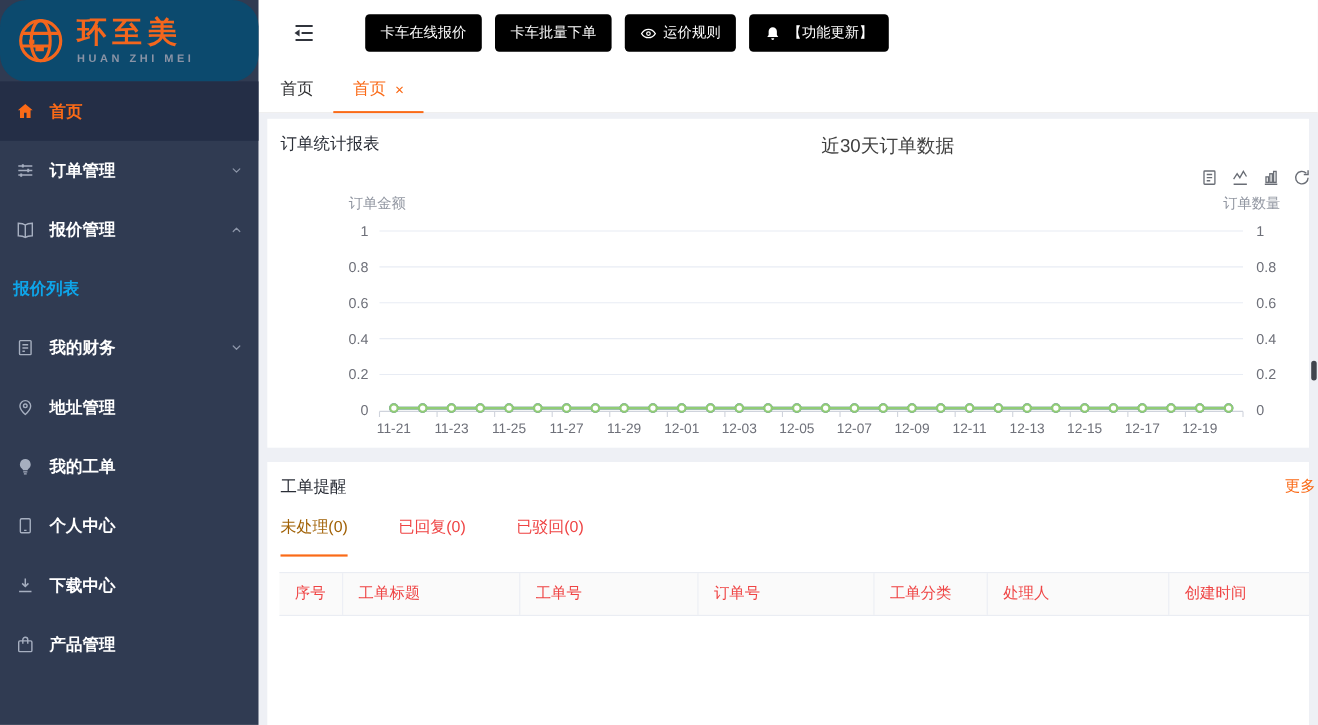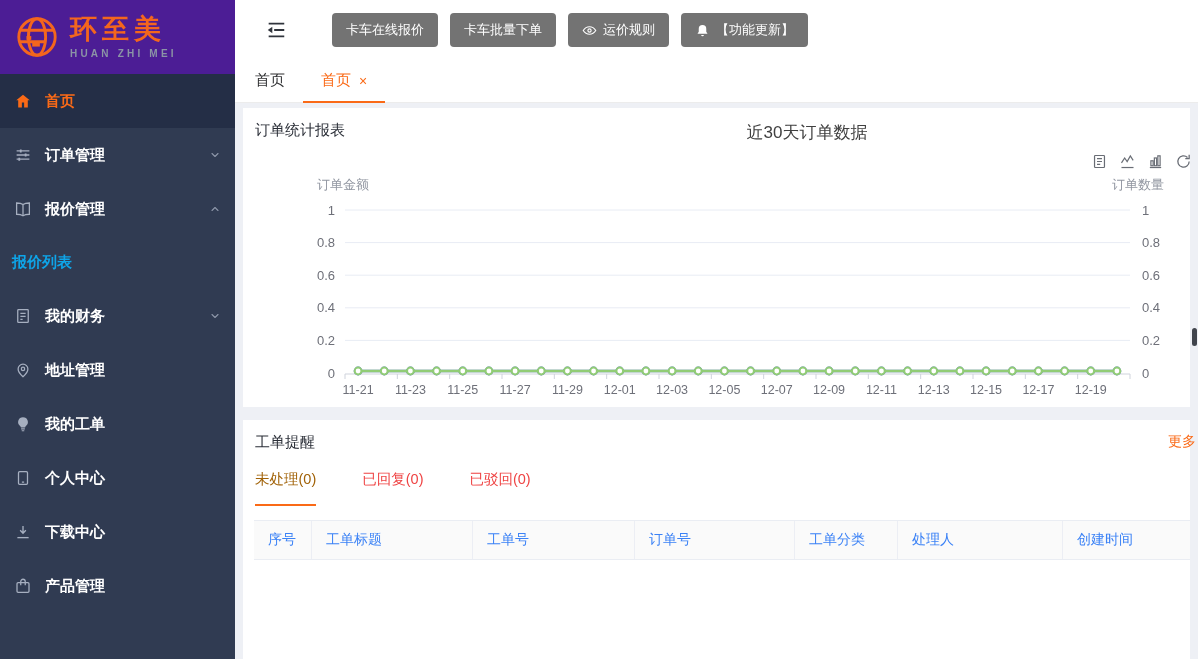--- a/index.html
+++ b/index.html
@@ -6,40 +6,40 @@
   html,body { margin:0; padding:0; }
   body {
     width:1198px; height:659px; overflow:hidden;
     font-family:"Liberation Sans","DejaVu Sans",sans-serif;
     background:#eef0f5; color:#303133;
   }
   .app { position:relative; width:1198px; height:659px; }
 
   
   .sidebar { position:absolute; left:0; top:0; width:235px; height:659px; background:#303b52; z-index:5; }
-  .logo { height:74px; background:#4c1d95; display:flex; align-items:center; padding-left:14px; gap:10px; cursor:pointer; }
+  .logo { height:74px; background:#0c4a6e; display:flex; align-items:center; padding-left:14px; gap:10px; cursor:pointer;border-radius:24px; }
   .logo .icn svg { width:46px; height:46px; display:block; }
   .logo-cn { color:#f4661d; font-size:27px; font-weight:bold; letter-spacing:5px; line-height:1; white-space:nowrap; }
   .logo-en { color:#8b94a6; font-size:10px; font-weight:bold; letter-spacing:3.2px; margin-top:5px; white-space:nowrap; }
   .mi { height:54px; display:flex; align-items:center; padding:0 14px; color:#ffffff; font-size:15px; font-weight:600; cursor:pointer; position:relative; }
   .mi .icn { color:#a6afc0; margin-right:13px; display:flex; }
   .mi .icn svg { width:18px; height:18px; }
   .mi.active { background:#242e46; color:#fa6a17; }
   .mi.active .icn { color:#fa6a17; }
   .mi .chev { position:absolute; right:14px; color:#8d96a9; display:flex; }
   .chev svg { width:12px; height:12px; }
   .mi-sub { height:53px; display:flex; align-items:center; padding-left:12px; color:#0ea5e9; font-size:15px; font-weight:600; cursor:pointer; }
 
   
   .main { position:absolute; left:235px; top:0; right:0; bottom:0; }
   .topbar { height:60px; background:#fff; display:flex; align-items:center; padding-left:30px; }
   .collapse { color:#30343c; display:flex; cursor:pointer; }
   .collapse svg { width:22px; height:22px; }
   .btns { display:flex; gap:12px; margin-left:45px; }
-  .btn { background:#737373; color:#fff; font-size:13px; border:none; border-radius:4px; padding:8px 14px; display:flex; align-items:center; gap:6px; cursor:pointer; font-family:inherit; white-space:nowrap; }
+  .btn { background:#000000; color:#fff; font-size:13px; border:none; border-radius:4px; padding:8px 14px; display:flex; align-items:center; gap:6px; cursor:pointer; font-family:inherit; white-space:nowrap; }
   .btn .icn { display:flex; }
   .btn .icn svg { width:15px; height:15px; }
 
   .tabbar { height:43px; background:#fff; display:flex; align-items:stretch; padding-left:2px; border-bottom:1px solid #ececec; }
   .tab { display:flex; align-items:center; gap:8px; padding:0 18px; font-size:15px; color:#303133; cursor:pointer; border-bottom:2px solid transparent; margin-bottom:-1px; }
   .tab.active { color:#fa6a17; border-bottom-color:#fa6a17; }
   .tab .x { color:#fa6a17; font-size:14px; line-height:1; }
 
   .content { position:absolute; top:103px; left:0; right:0; bottom:0; background:#eef0f5; padding:5px 8px 0 8px; overflow:hidden; }
   .panel { background:#fff; position:relative;padding-left:10px; }
@@ -52,21 +52,21 @@
   #chart { position:absolute; left:0; top:0; width:947px; height:299px; }
   #chart text { font-family:"Liberation Sans","DejaVu Sans",sans-serif; }
 
   .ticket-panel { height:330px; }
   .more { position:absolute; right:-6px; top:13px; color:#fa6a17; font-size:14px; cursor:pointer; }
   .ticket-tabs { position:absolute; top:50px; left:12px; display:flex; }
   .ttab { margin-right:46px; font-size:14.5px; color:#ef4444; padding-bottom:15px; border-bottom:2px solid transparent; cursor:pointer; }
   .ttab.active { color:#a16207; border-bottom-color:#fa6a17; }
   .table { position:absolute; top:100px; left:11px; right:0; }
   .thead { display:flex; background:#fafafa; border-top:1px solid #eaedf3; border-bottom:1px solid #eaedf3; height:40px; }
-  .th { display:flex; align-items:center; padding-left:14px; font-size:14px; color:#3b82f6; border-right:1px solid #eceef4; }
+  .th { display:flex; align-items:center; padding-left:14px; font-size:14px; color:#ef4444; border-right:1px solid #eceef4; }
   .th:last-child { border-right:none; flex:1; }
   .tbody-empty { height:180px; background:#fff; }
 
   .scroll-thumb { position:absolute; right:1px; top:225px; width:5px; height:18px; background:#41454d; border-radius:3px; cursor:pointer; }
 </style>
 </head>
 <body>
 
 <div class="app">
 

